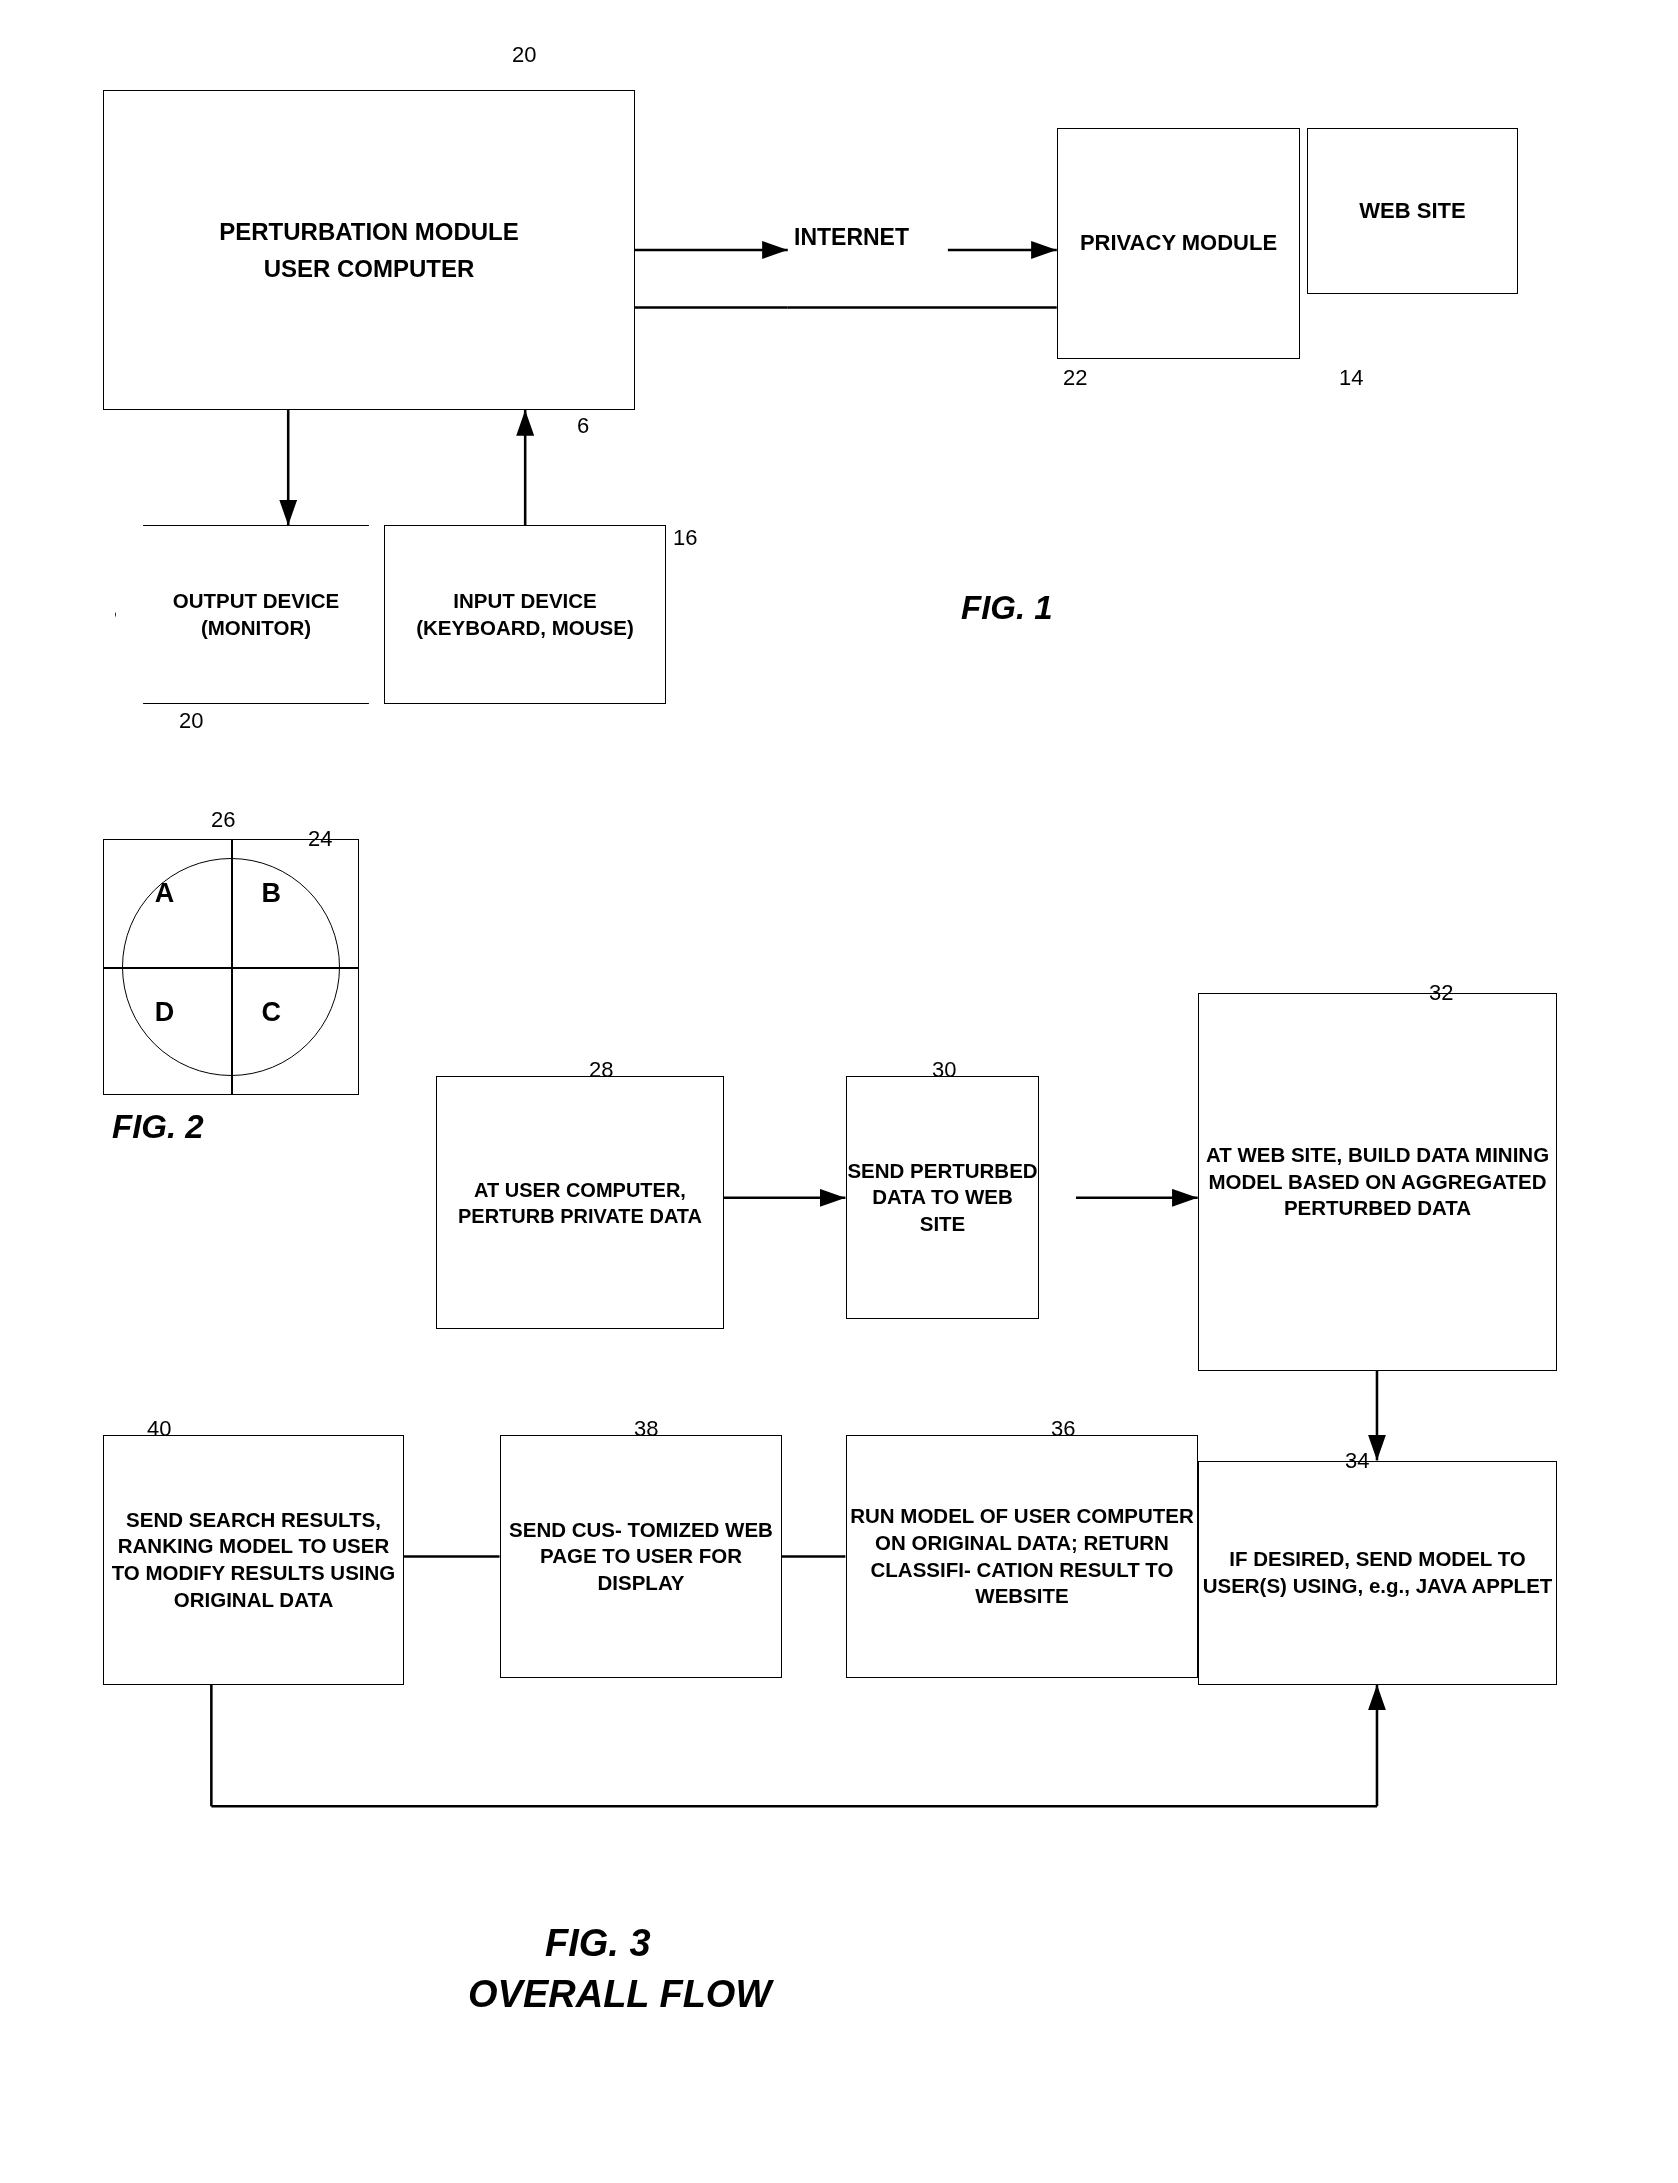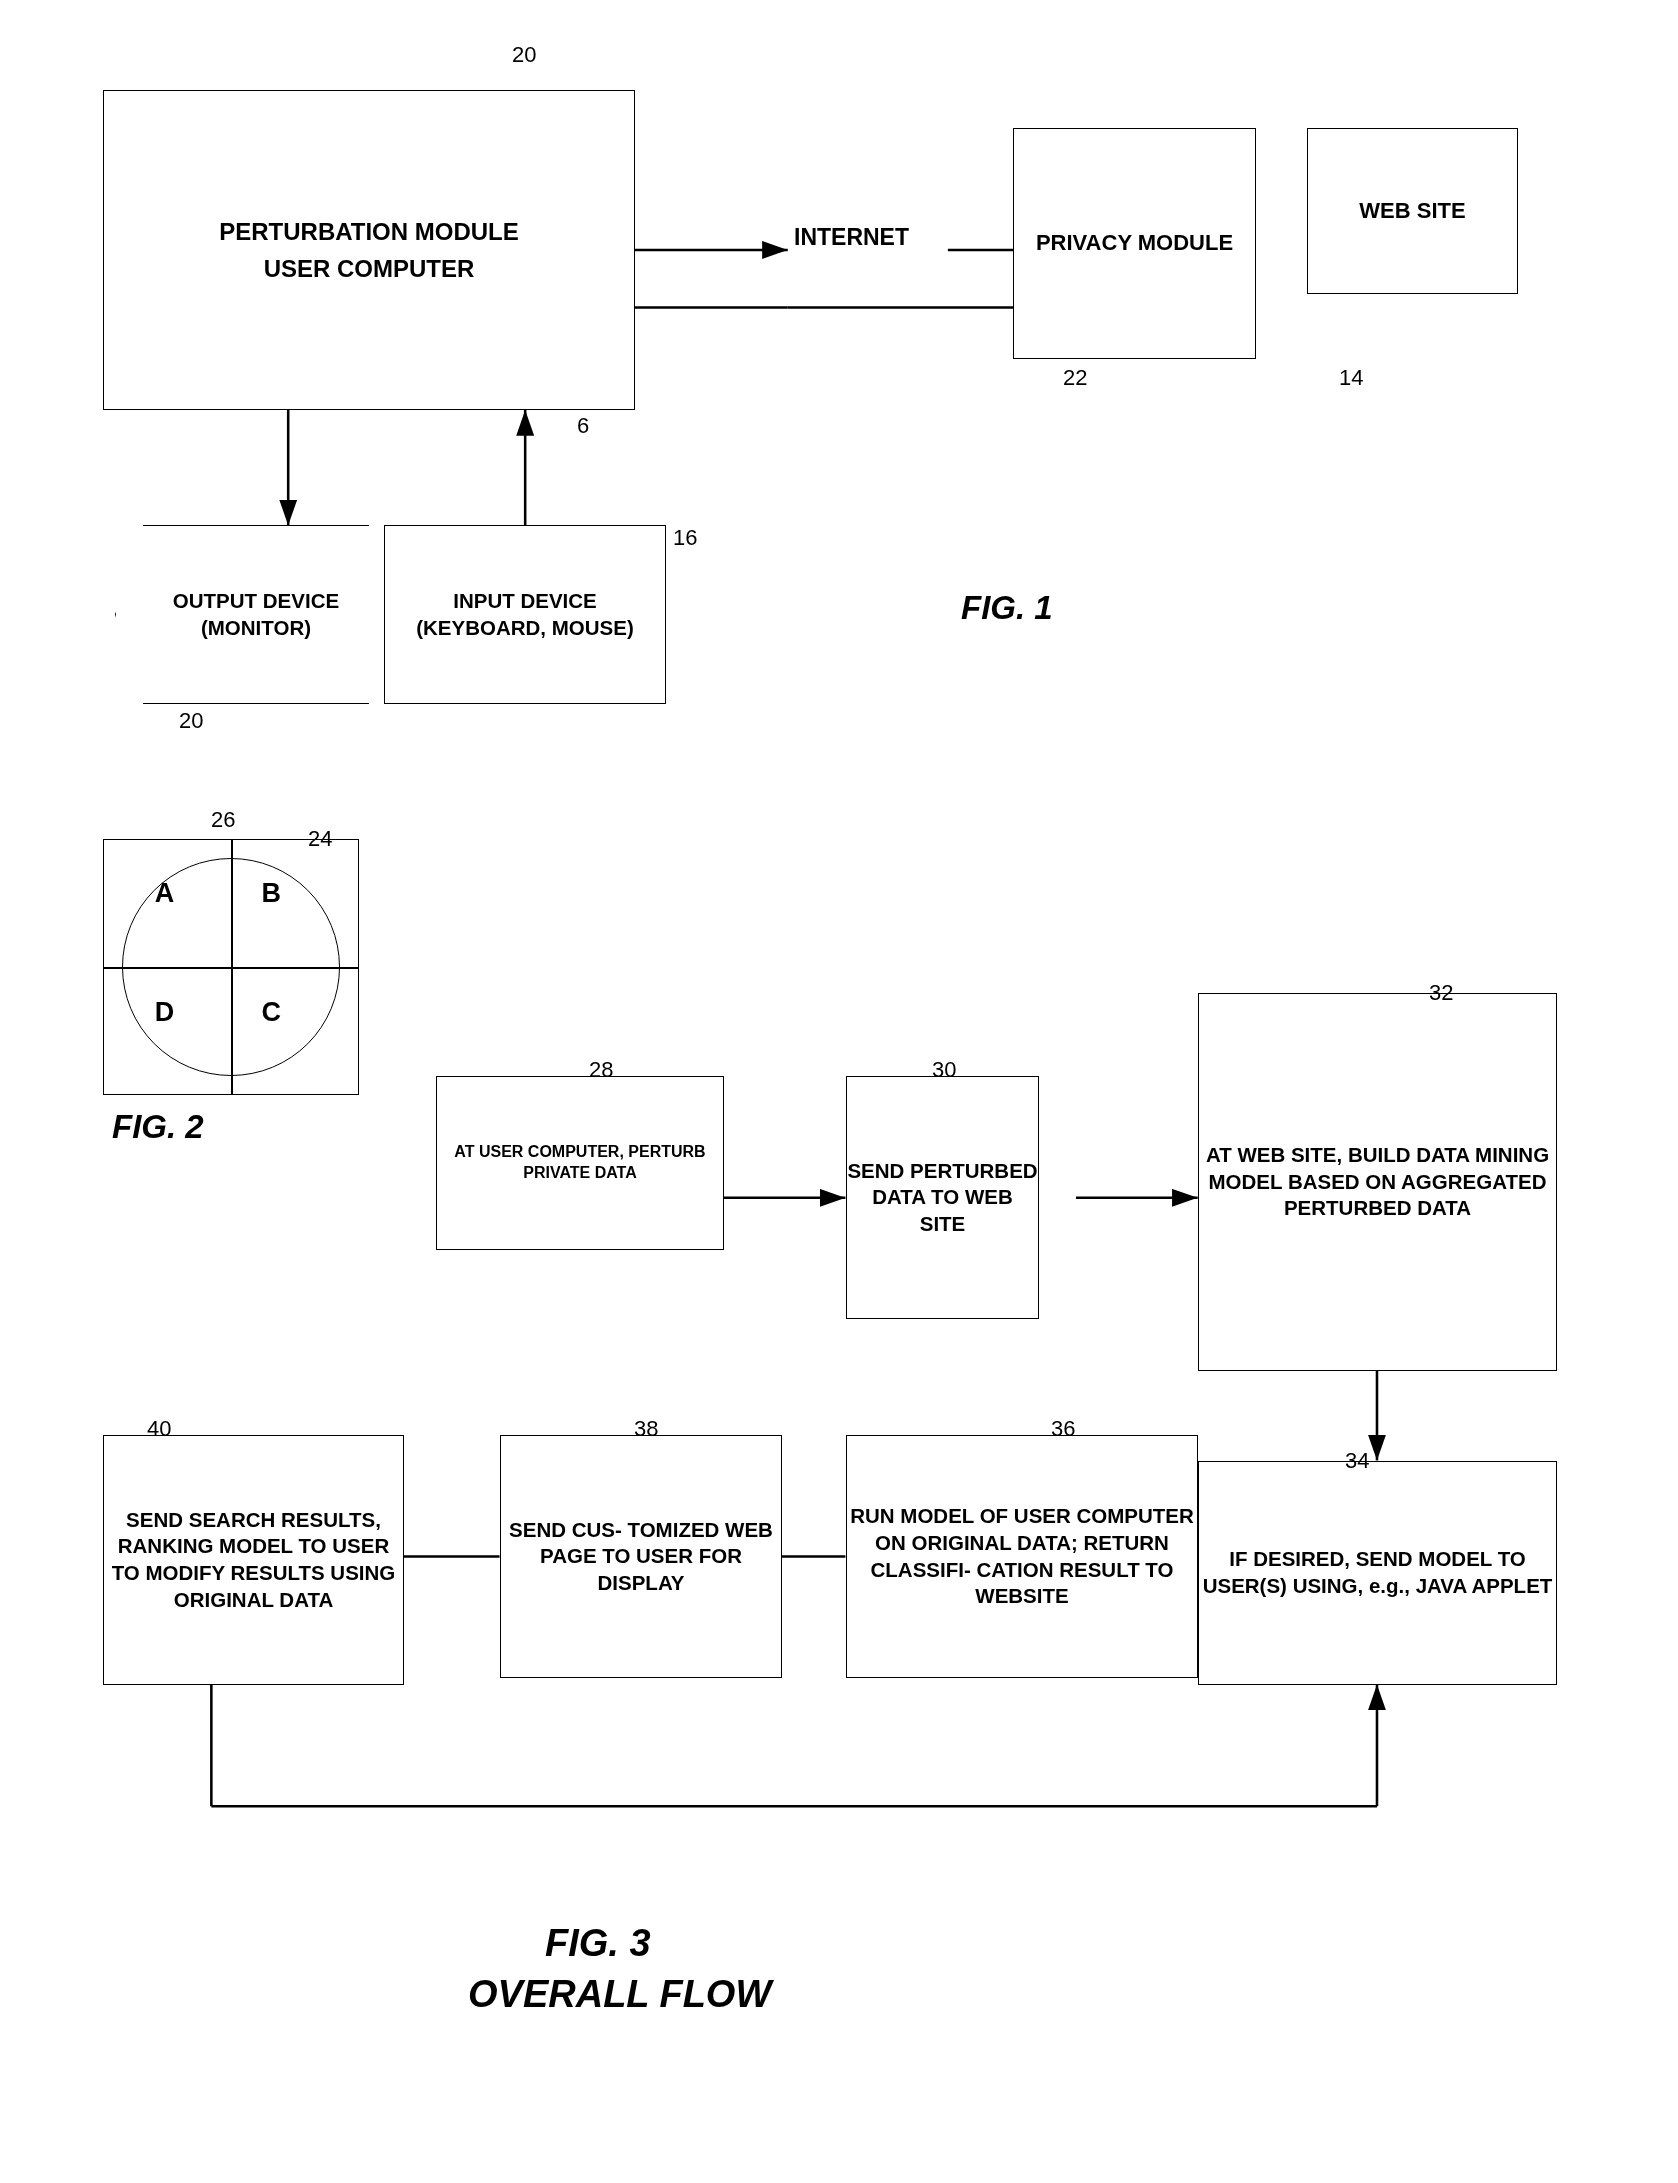--- a/index.html
+++ b/index.html
@@ -100,21 +100,21 @@
 
   <span class="label-ref" style="top:42px; left:512px;">20</span>
 
   <div class="box" style="left:103px; top:90px; width:532px; height:320px;">
     <span style="font-size:24px; font-weight:bold;">PERTURBATION MODULE</span>
     <span style="font-size:24px; font-weight:bold; margin-top:6.4px;">USER COMPUTER</span>
   </div>
 
   <span class="text-label" style="top:224px; left:794px; font-size:23px; font-weight:bold;">INTERNET</span>
 
-  <div class="box" style="left:1013px; top:128px; width:243px; height:231px; font-size:22px;">
+  <div class="box" style="left:1057px; top:128px; width:243px; height:231px; font-size:22px;">
     <span>PRIVACY MODULE</span>
   </div>
 
   <div class="box" style="left:1307px; top:128px; width:211px; height:166px; font-size:22px;">
     <span>WEB SITE</span>
   </div>
 
   <span class="label-ref" style="top:365px; left:1063px;">22</span>
 
   <span class="label-ref" style="top:365px; left:1339px;">14</span>
@@ -149,21 +149,21 @@
     <div style="position:absolute; top:50%; left:50%; width:218px; height:218px; border:1.9px solid #000; border-radius:50%; transform:translate(-50%,-50%); background:transparent;"></div>
 
     <span style="position:absolute; top:15%; left:20%; font-size:27px; font-weight:bold;">A</span>
     <span style="position:absolute; top:15%; left:62%; font-size:27px; font-weight:bold;">B</span>
     <span style="position:absolute; top:62%; left:20%; font-size:27px; font-weight:bold;">D</span>
     <span style="position:absolute; top:62%; left:62%; font-size:27px; font-weight:bold;">C</span>
   </div>
 
   <span class="fig-label" style="top:1108px; left:112px; font-size:33px;">FIG. 2</span>
 
-  <div class="box" style="left:436px; top:1076px; width:288px; height:174px; font-size:16px; font-weight:bold;">
+  <div class="box" style="left:436px; top:1076px; width:288px; height:253px; font-size:20px; font-weight:bold;">
     <span>AT USER COMPUTER, PERTURB PRIVATE DATA</span>
   </div>
   <span class="label-ref" style="top:1057px; left:589px;">28</span>
 
   <div class="box" style="left:846px; top:1076px; width:193px; height:243px; font-size:20.5px; font-weight:bold;">
     <span>SEND PERTURBED DATA TO WEB SITE</span>
   </div>
   <span class="label-ref" style="top:1057px; left:932px;">30</span>
 
   <div class="box" style="left:1198px; top:993px; width:359px; height:378px; font-size:20.5px; font-weight:bold;">

